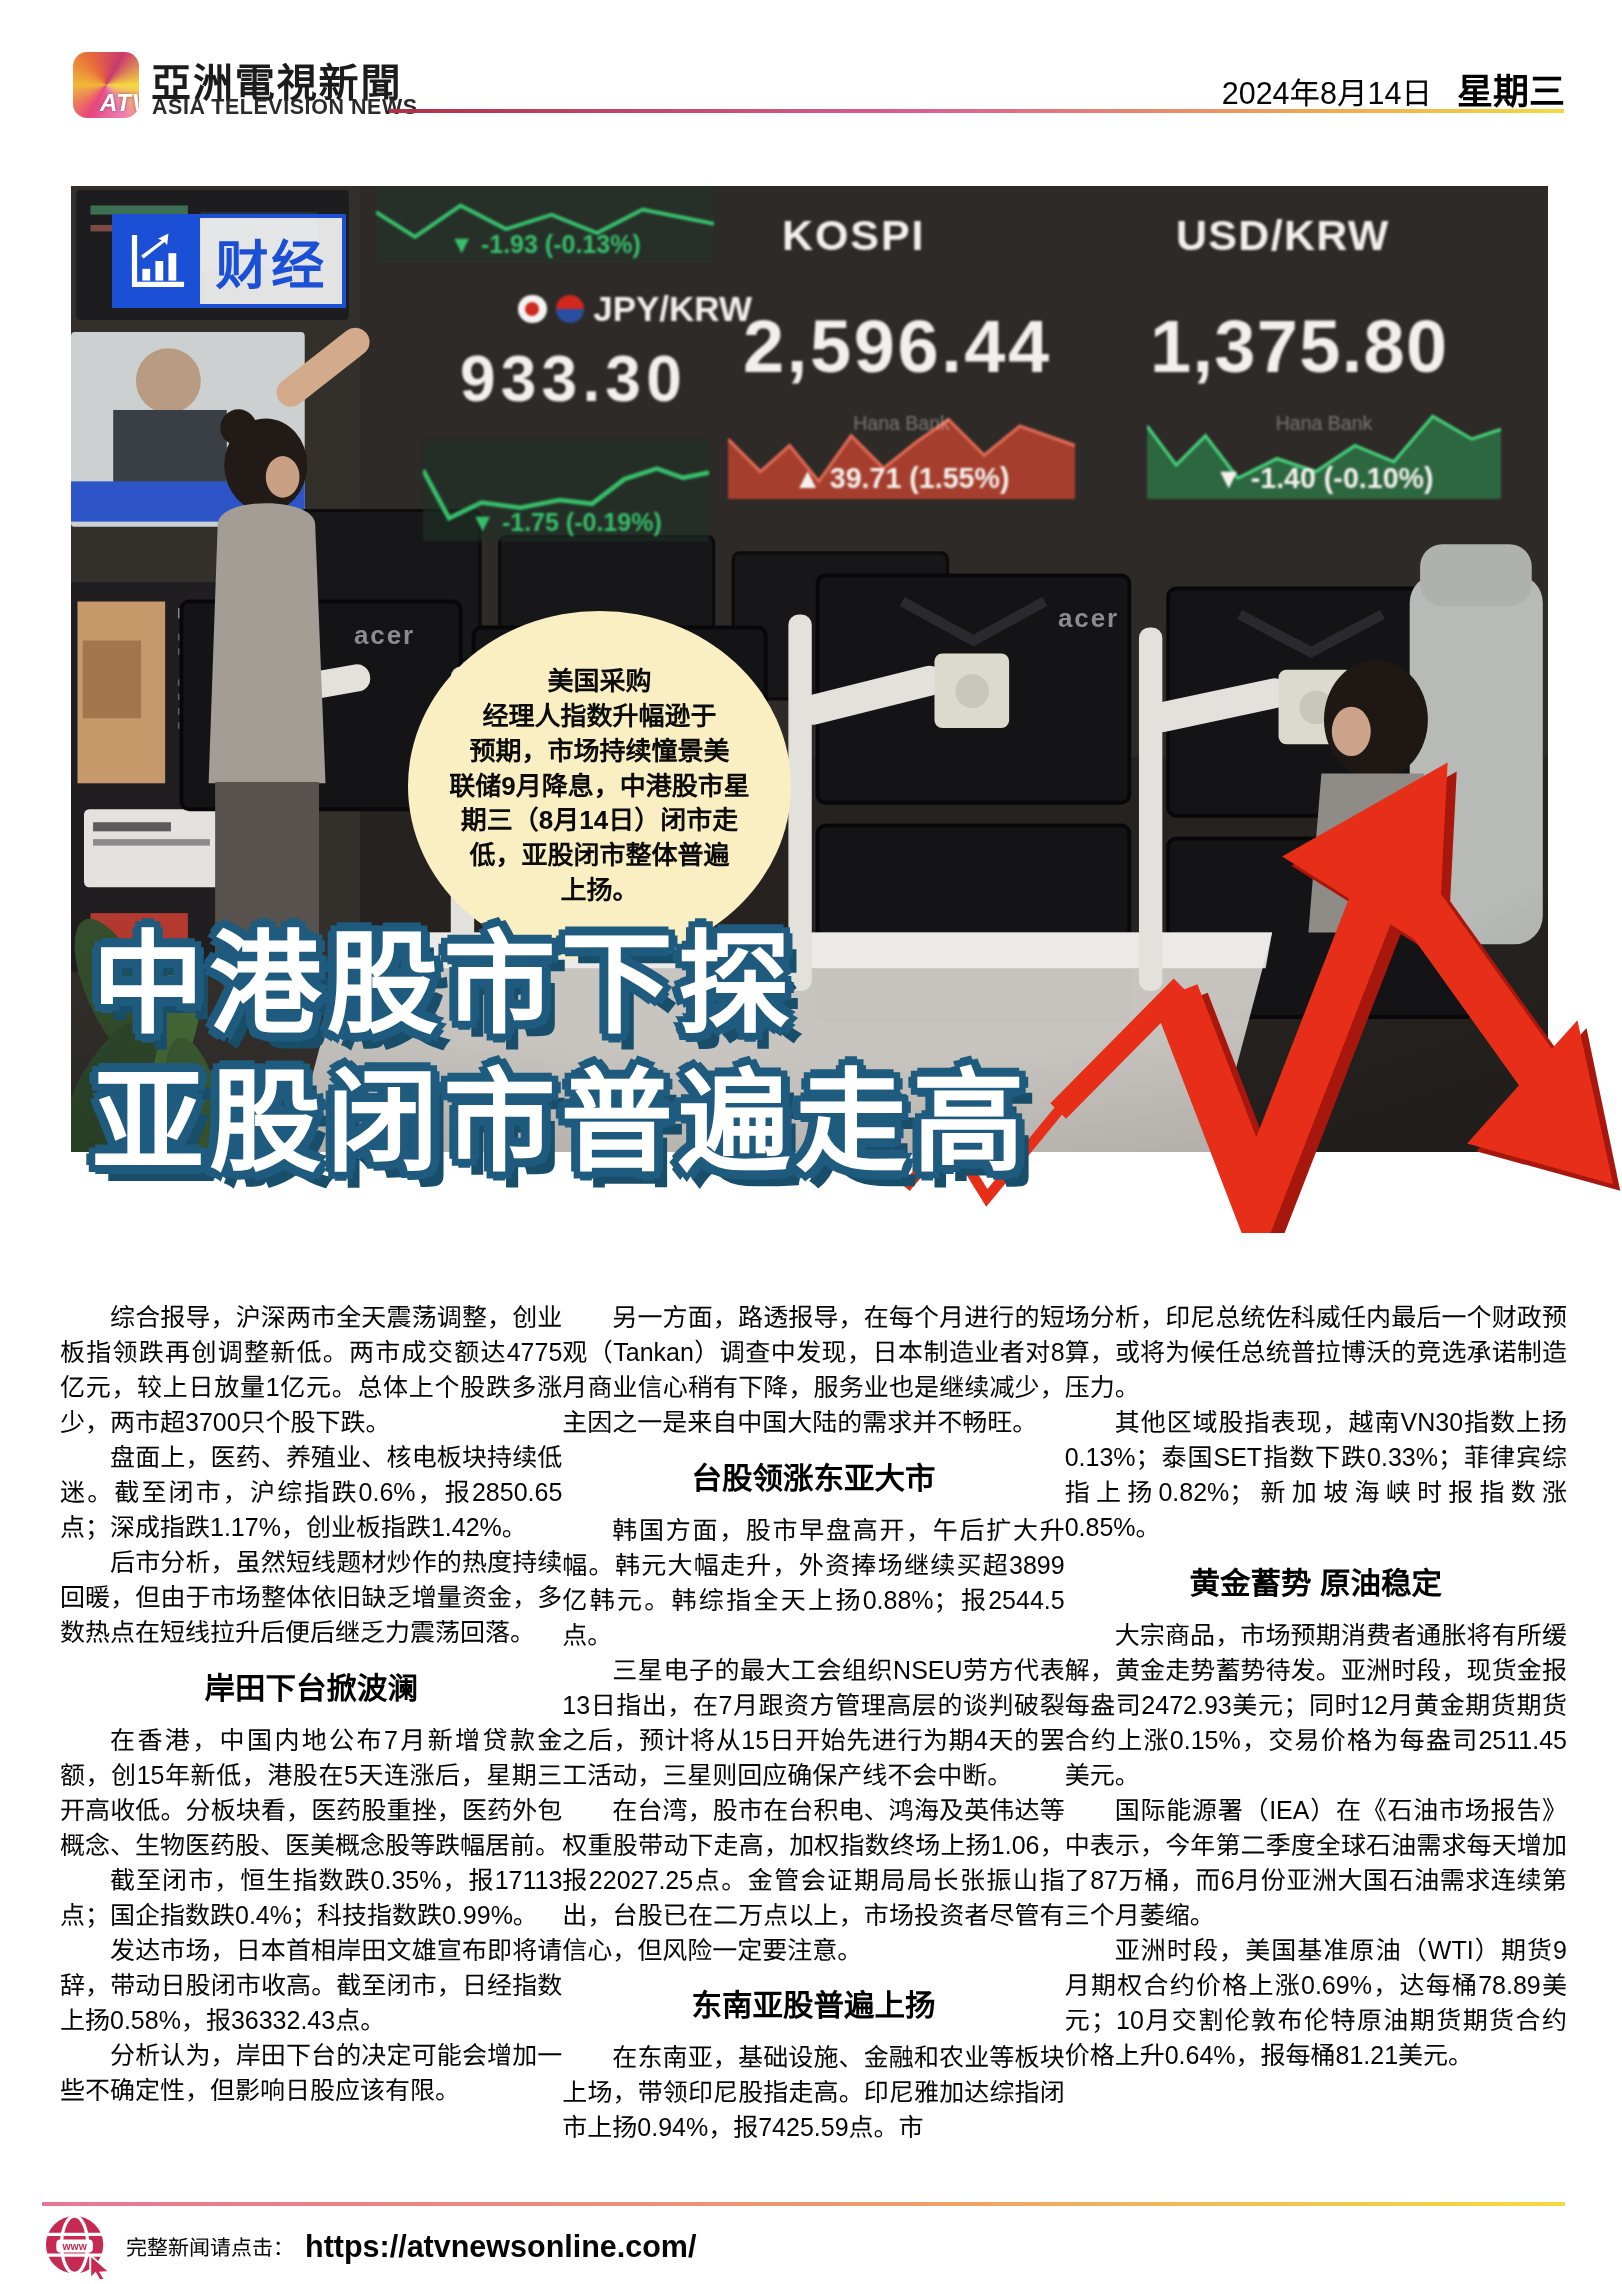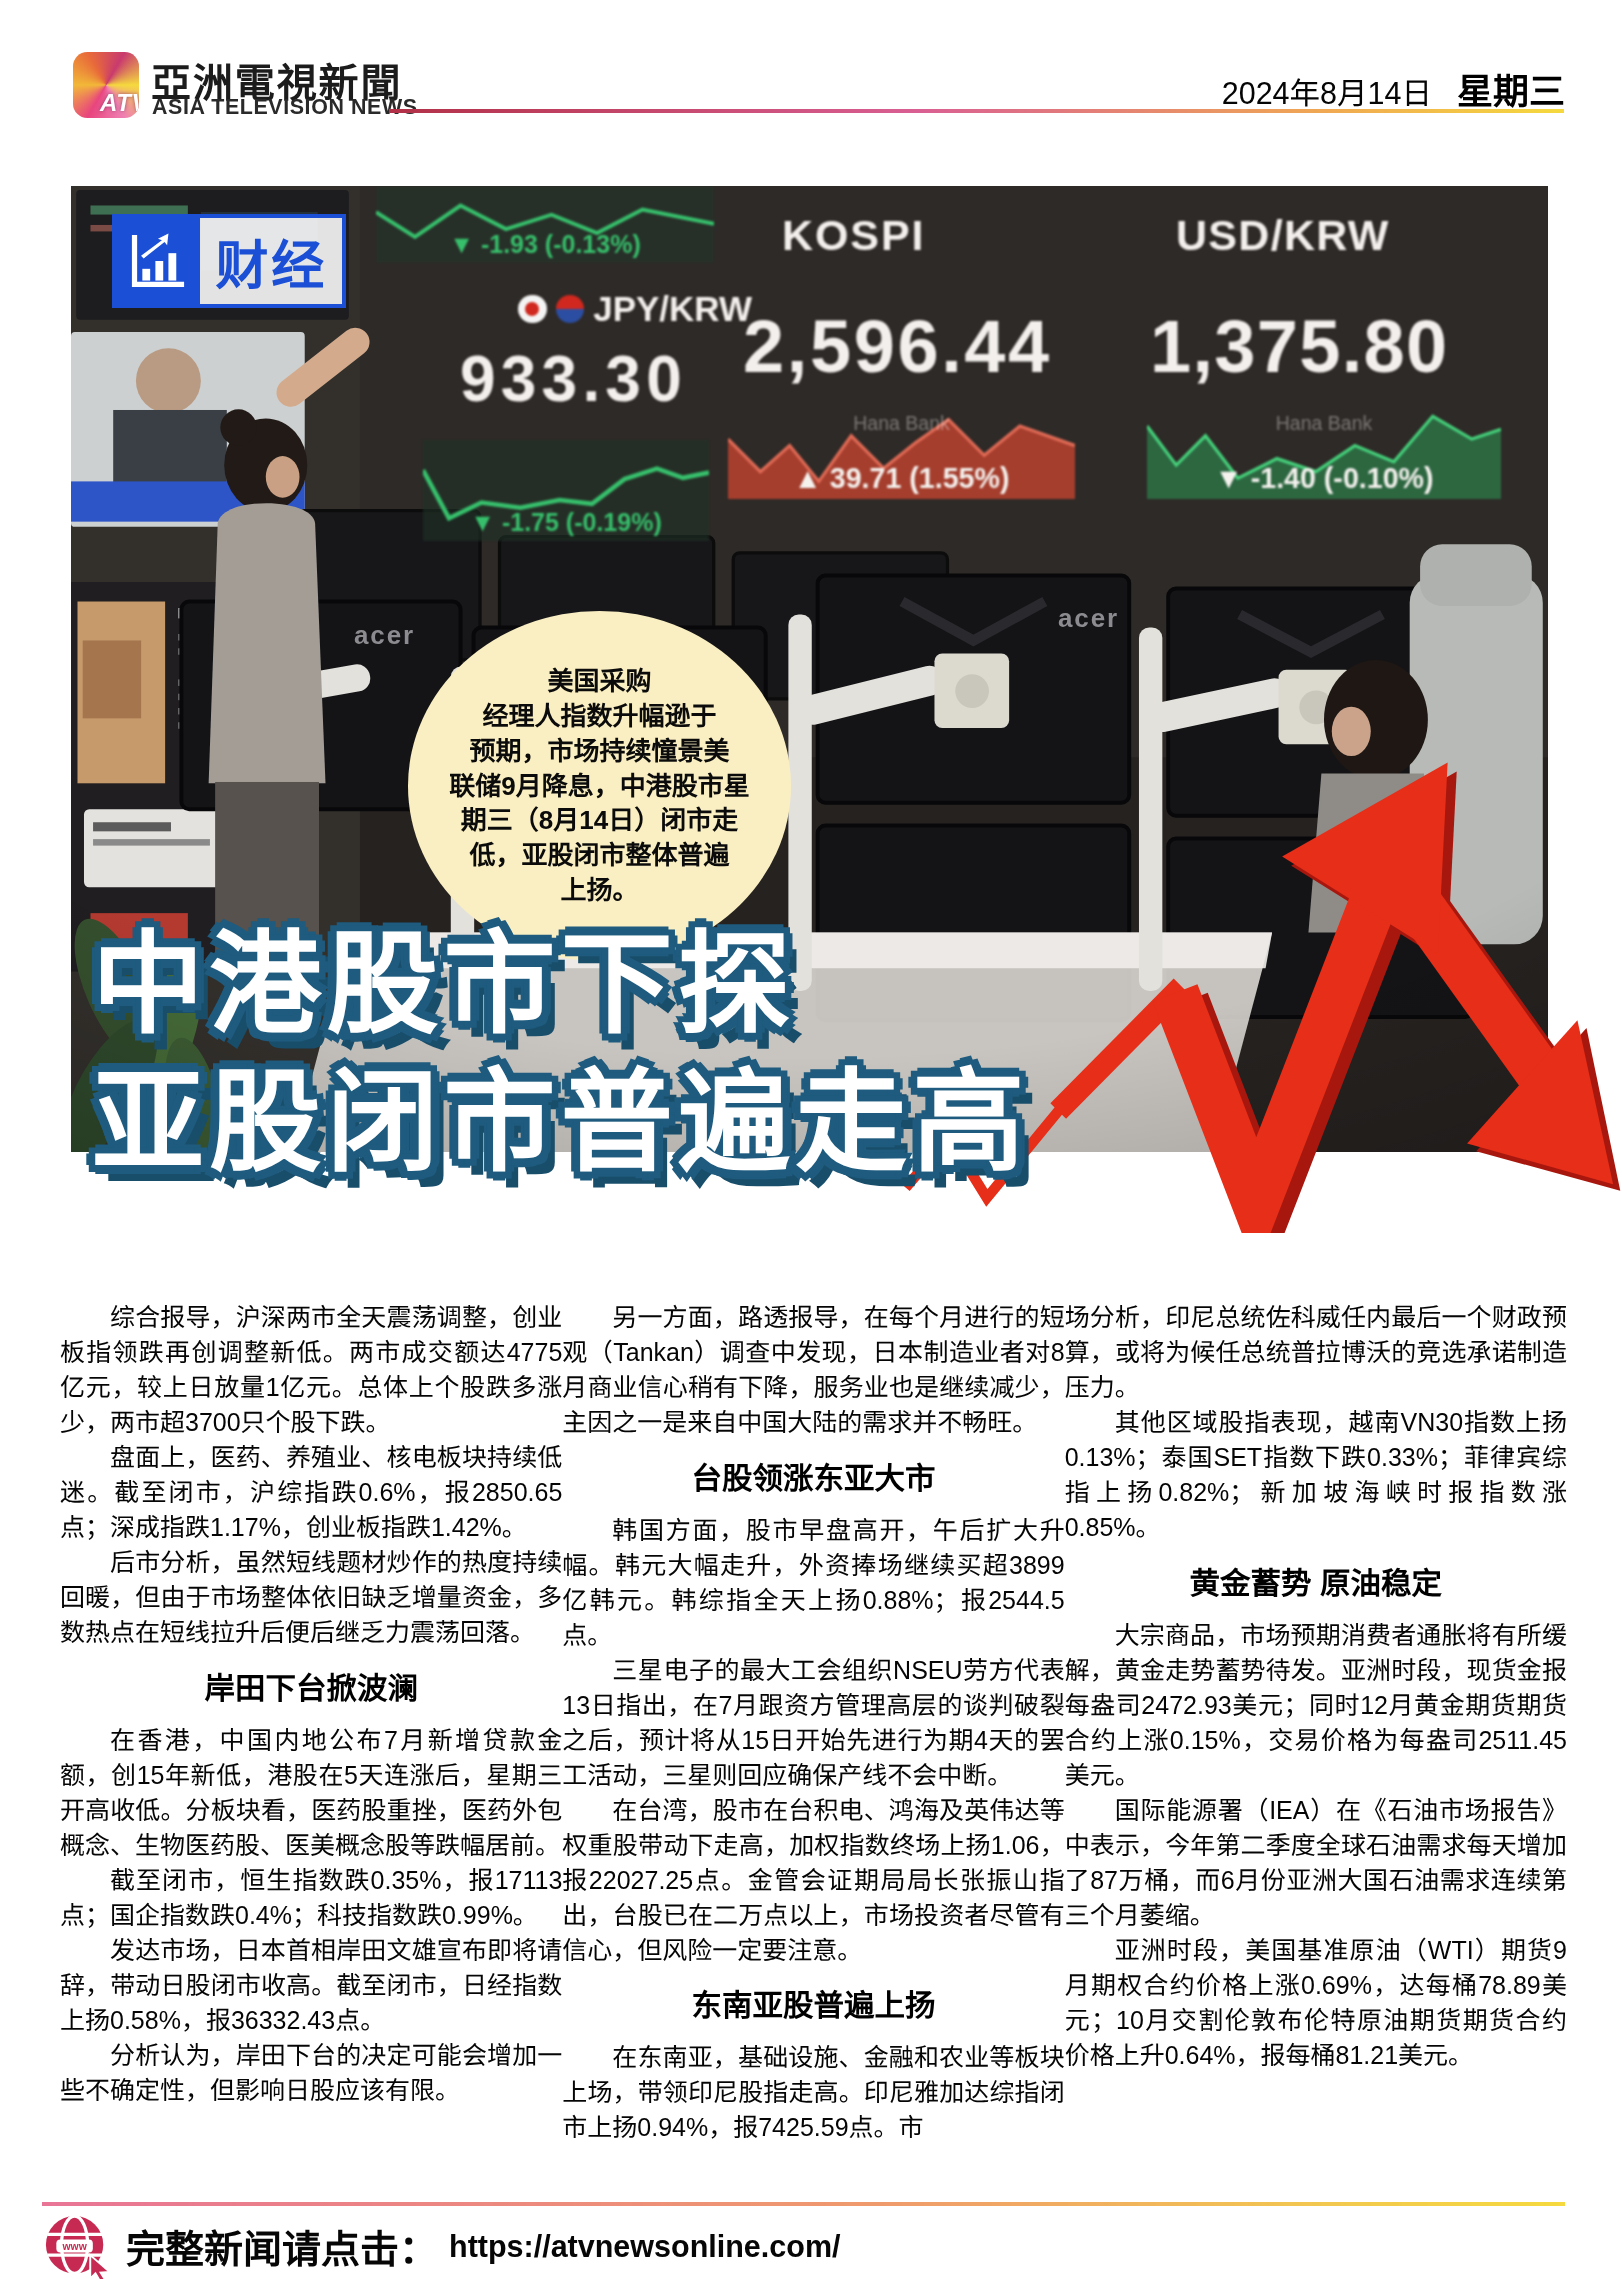--- a/index.html
+++ b/index.html
@@ -76,21 +76,21 @@
   .article{position:absolute;left:60px;top:1300px;width:1507px;height:953px;overflow:hidden;display:flex;z-index:2;}
   .article-col{flex:1 1 0;}
   .para{font-size:25px;line-height:35px;text-indent:2em;margin:0;color:#050505;text-align:justify;}
   .para.no-indent{text-indent:0;}
   .sec-head{font-size:30.5px;line-height:36px;font-weight:800;text-align:center;margin:19.5px 0 17px;color:#000;}
 
   
   .footer-line{position:absolute;left:42px;top:2202px;width:1523px;height:3.9px;
         background:linear-gradient(90deg,#e87596,#ef9a6c 55%,#f2c94e 85%,#f5d93e 100%);}
   .footer{position:absolute;left:42px;top:2212px;display:flex;align-items:center;gap:11px;}
-  .footer-text{font-size:39px;font-weight:700;color:#060606;text-align:center;}
+  .footer-text{font-size:21px;font-weight:400;color:#060606;text-align:center;}
   .footer-url{font-size:30.5px;font-weight:700;color:#060606;text-decoration:none;}
 </style>
 </head>
 <body>
 
 <div id="page">
 
   <div class="logo">
     <span>ATV</span>
   </div>

